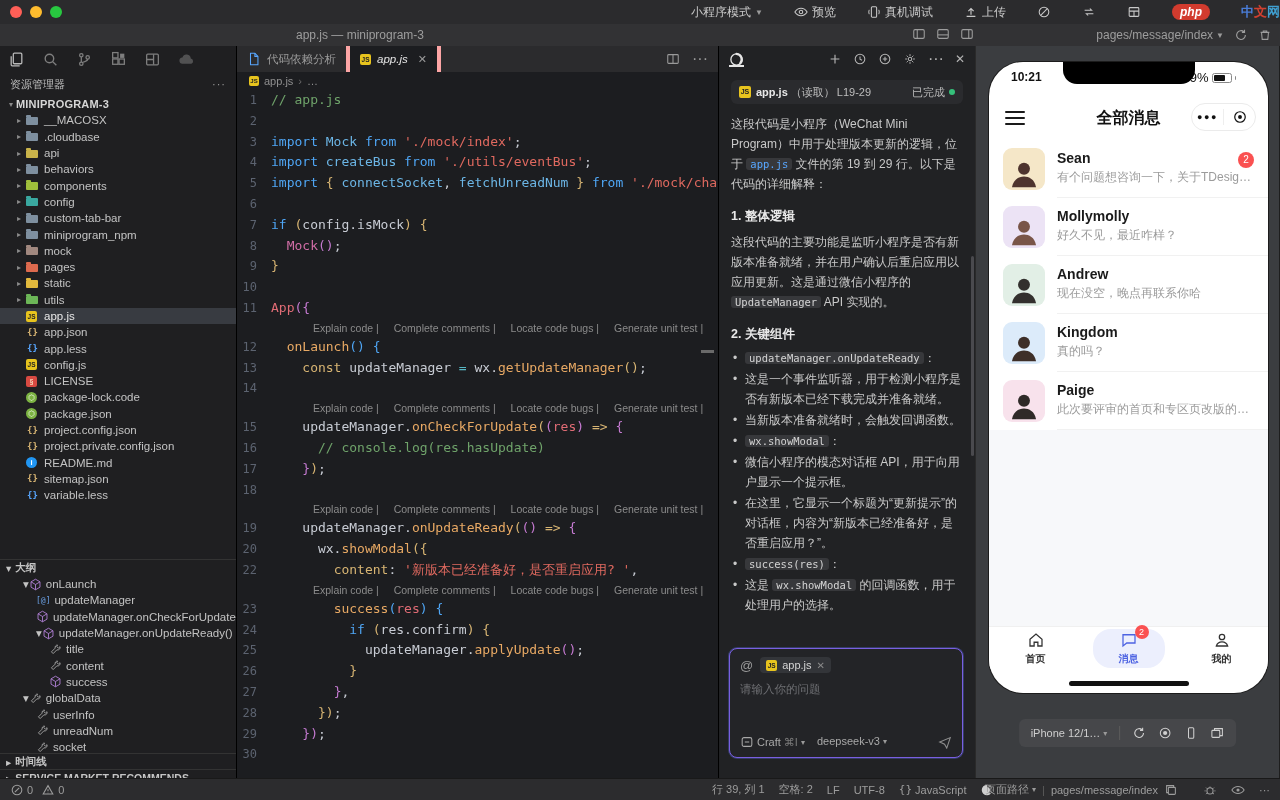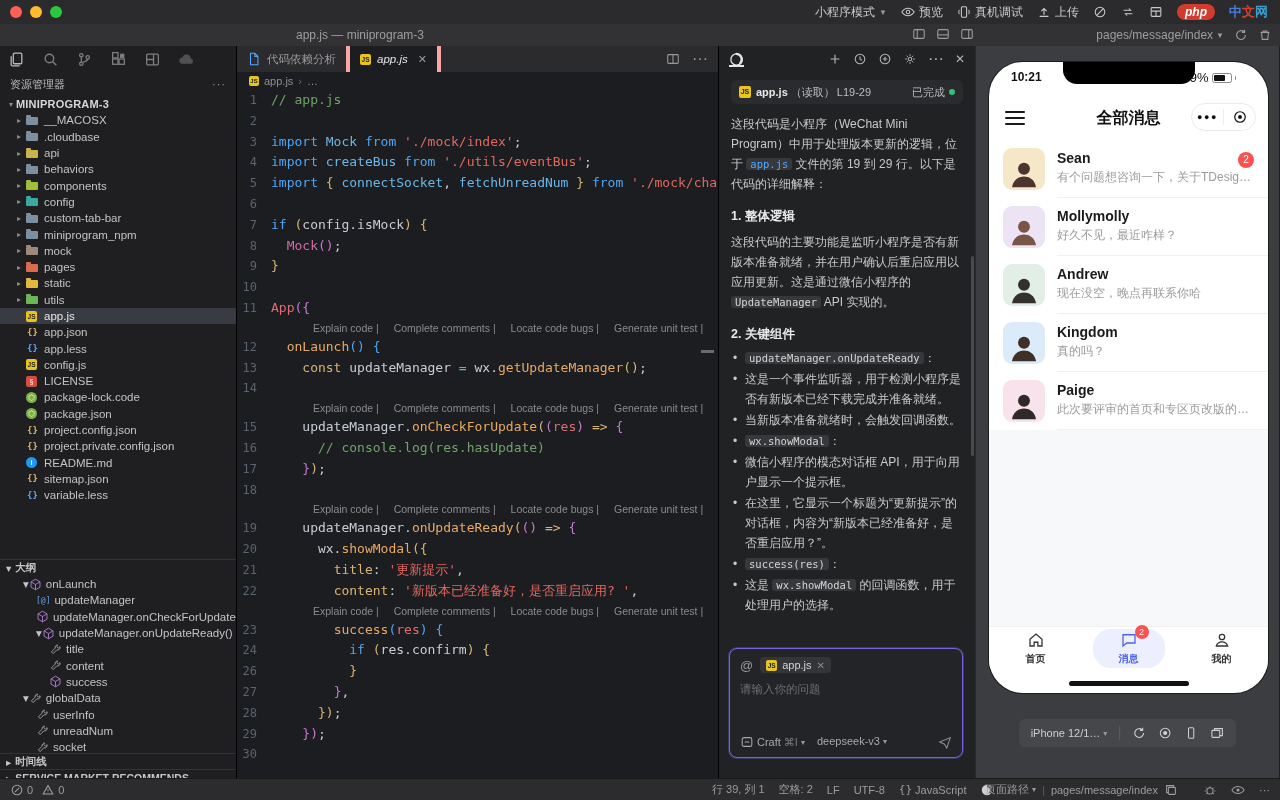--- a/index.html
+++ b/index.html
@@ -4,21 +4,21 @@
 <style>
   * { margin:0; padding:0; box-sizing:border-box; }
   html,body { width:1280px; height:800px; background:#1e1e1e; overflow:hidden;
     font-family:"Liberation Sans","DejaVu Sans",sans-serif; }
   #app { position:relative; width:1280px; height:800px; background:#1e1e1e; color:#ccc; }
 
   
   .tb1 { position:absolute; left:0; top:0; width:1280px; height:24px; background:#2b2b2d; display:flex; align-items:center; }
   .lights { display:flex; gap:8px; margin-left:10px; }
   .light { width:12px; height:12px; border-radius:50%; }
-  .tb1-right { position:absolute; right:0; top:0; height:24px; display:flex; align-items:center; gap:14px; font-size:12px; color:#c9c9c9; padding-right:12px; }
+  .tb1-right { position:absolute; right:0; top:0; height:24px; display:flex; align-items:center; gap:31px; font-size:12px; color:#c9c9c9; padding-right:0; }
   .tb1-item { display:flex; align-items:center; gap:4px; cursor:default; white-space:nowrap; }
   .caret { font-size:8px; color:#9a9a9a; }
   .php-badge { background:#d23b2e; color:#fff; font-style:italic; font-weight:bold; font-size:12px; border-radius:10px; padding:1px 8px; }
   .watermark { font-weight:bold; font-size:13px; white-space:nowrap; }
   .watermark b:nth-child(1){color:#4a7dd8;} .watermark b:nth-child(2){color:#d04030;} .watermark b:nth-child(3){color:#3f9fd0;}
 
   .tb2 { position:absolute; left:0; top:24px; width:1280px; height:22px; background:#323234; font-size:12px; color:#9d9d9d; }
   .tb2-title { position:absolute; left:0; right:560px; top:0; height:22px; display:flex; align-items:center; justify-content:center; }
   .tb2-layouts { position:absolute; left:912px; top:3px; display:flex; gap:10px; }
   .tb2-right { position:absolute; right:8px; top:0; height:22px; display:flex; align-items:center; gap:10px; }
@@ -613,25 +613,25 @@
           <div class="code-line"><span class="ln">13</span><span><span class="tk-tx">    </span><span class="tk-ky">const</span><span class="tk-tx"> </span><span class="tk-tx">updateManager</span><span class="tk-tx"> </span><span class="tk-op">=</span><span class="tk-tx"> </span><span class="tk-tx">wx.</span><span class="tk-fn">getUpdateManager</span><span class="tk-pg">()</span><span class="tk-tx">;</span></span></div>
           <div class="code-line"><span class="ln">14</span><span></span></div>
           <div class="code-lens"><span class="lnk">Explain code</span><span> | </span><span class="lnk">Complete comments</span><span> | </span><span class="lnk">Locate code bugs</span><span> | </span><span class="lnk">Generate unit test</span><span> | </span><span class="lnk">Code Review</span></div>
           <div class="code-line"><span class="ln">15</span><span><span class="tk-tx">    </span><span class="tk-tx">updateManager.</span><span class="tk-fn">onCheckForUpdate</span><span class="tk-pg">(</span><span class="tk-pm">(</span><span class="tk-rd">res</span><span class="tk-pm">)</span><span class="tk-tx"> </span><span class="tk-pg">=&gt;</span><span class="tk-tx"> </span><span class="tk-pm">{</span></span></div>
           <div class="code-line"><span class="ln">16</span><span><span class="tk-tx">      </span><span class="tk-cm">// console.log(res.hasUpdate)</span></span></div>
           <div class="code-line"><span class="ln">17</span><span><span class="tk-tx">    </span><span class="tk-pm">}</span><span class="tk-pg">)</span><span class="tk-tx">;</span></span></div>
           <div class="code-line"><span class="ln">18</span><span></span></div>
           <div class="code-lens"><span class="lnk">Explain code</span><span> | </span><span class="lnk">Complete comments</span><span> | </span><span class="lnk">Locate code bugs</span><span> | </span><span class="lnk">Generate unit test</span><span> | </span><span class="lnk">Code Review</span></div>
           <div class="code-line"><span class="ln">19</span><span><span class="tk-tx">    </span><span class="tk-tx">updateManager.</span><span class="tk-fn">onUpdateReady</span><span class="tk-pg">(</span><span class="tk-pm">()</span><span class="tk-tx"> </span><span class="tk-pg">=&gt;</span><span class="tk-tx"> </span><span class="tk-pm">{</span></span></div>
           <div class="code-line"><span class="ln">20</span><span><span class="tk-tx">      </span><span class="tk-tx">wx.</span><span class="tk-fn">showModal</span><span class="tk-pg">({</span></span></div>
-          <div class="code-line"><span class="ln">21</span><span><span class="tk-tx">        </span><span class="tk-ky">title</span><span class="tk-tx">:</span><span class="tk-tx"> </span><span class="tk-st">'更新提示'</span><span class="tk-tx">,</span></span></div>
           <div class="code-line"><span class="ln">22</span><span><span class="tk-tx">        </span><span class="tk-ky">content</span><span class="tk-tx">:</span><span class="tk-tx"> </span><span class="tk-st">'新版本已经准备好，是否重启应用? '</span><span class="tk-tx">,</span></span></div>
           <div class="code-lens"><span class="lnk">Explain code</span><span> | </span><span class="lnk">Complete comments</span><span> | </span><span class="lnk">Locate code bugs</span><span> | </span><span class="lnk">Generate unit test</span><span> | </span><span class="lnk">Code Review</span></div>
           <div class="code-line"><span class="ln">23</span><span><span class="tk-tx">        </span><span class="tk-fn">success</span><span class="tk-pb">(</span><span class="tk-rd">res</span><span class="tk-pb">)</span><span class="tk-tx"> </span><span class="tk-pb">{</span></span></div>
           <div class="code-line"><span class="ln">24</span><span><span class="tk-tx">          </span><span class="tk-kw">if</span><span class="tk-tx"> </span><span class="tk-pg">(</span><span class="tk-tx">res.confirm</span><span class="tk-pg">)</span><span class="tk-tx"> </span><span class="tk-pg">{</span></span></div>
+          <div class="code-line"><span class="ln">25</span><span><span class="tk-tx">            </span><span class="tk-tx">updateManager.</span><span class="tk-fn">applyUpdate</span><span class="tk-pm">()</span><span class="tk-tx">;</span></span></div>
           <div class="code-line"><span class="ln">26</span><span><span class="tk-tx">          </span><span class="tk-pg">}</span></span></div>
           <div class="code-line"><span class="ln">27</span><span><span class="tk-tx">        </span><span class="tk-pm">}</span><span class="tk-tx">,</span></span></div>
           <div class="code-line"><span class="ln">28</span><span><span class="tk-tx">      </span><span class="tk-pg">})</span><span class="tk-tx">;</span></span></div>
           <div class="code-line"><span class="ln">29</span><span><span class="tk-tx">    </span><span class="tk-pm">})</span><span class="tk-tx">;</span></span></div>
           <div class="code-line"><span class="ln">30</span><span></span></div>
         </div>
       <div class="ovr-mark"></div>
     </div>
 
     <div class="aipanel">

